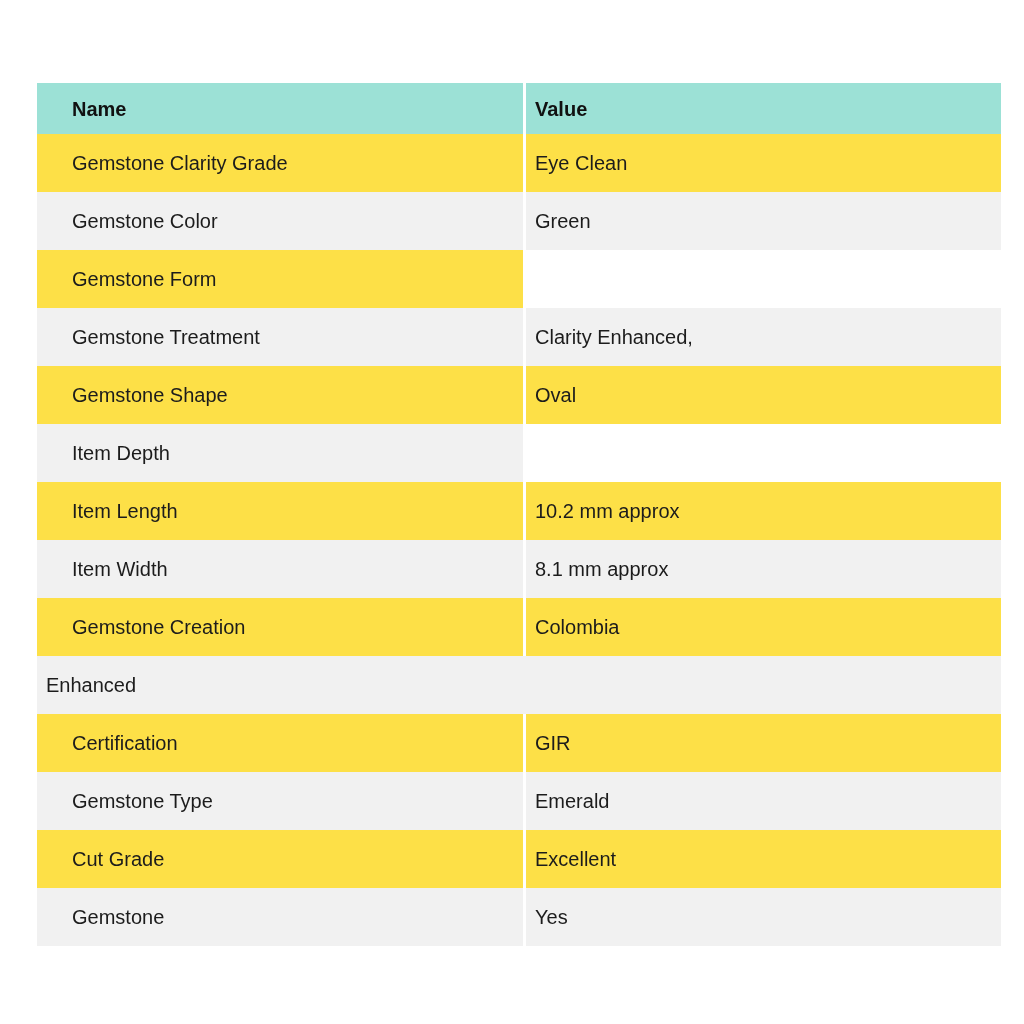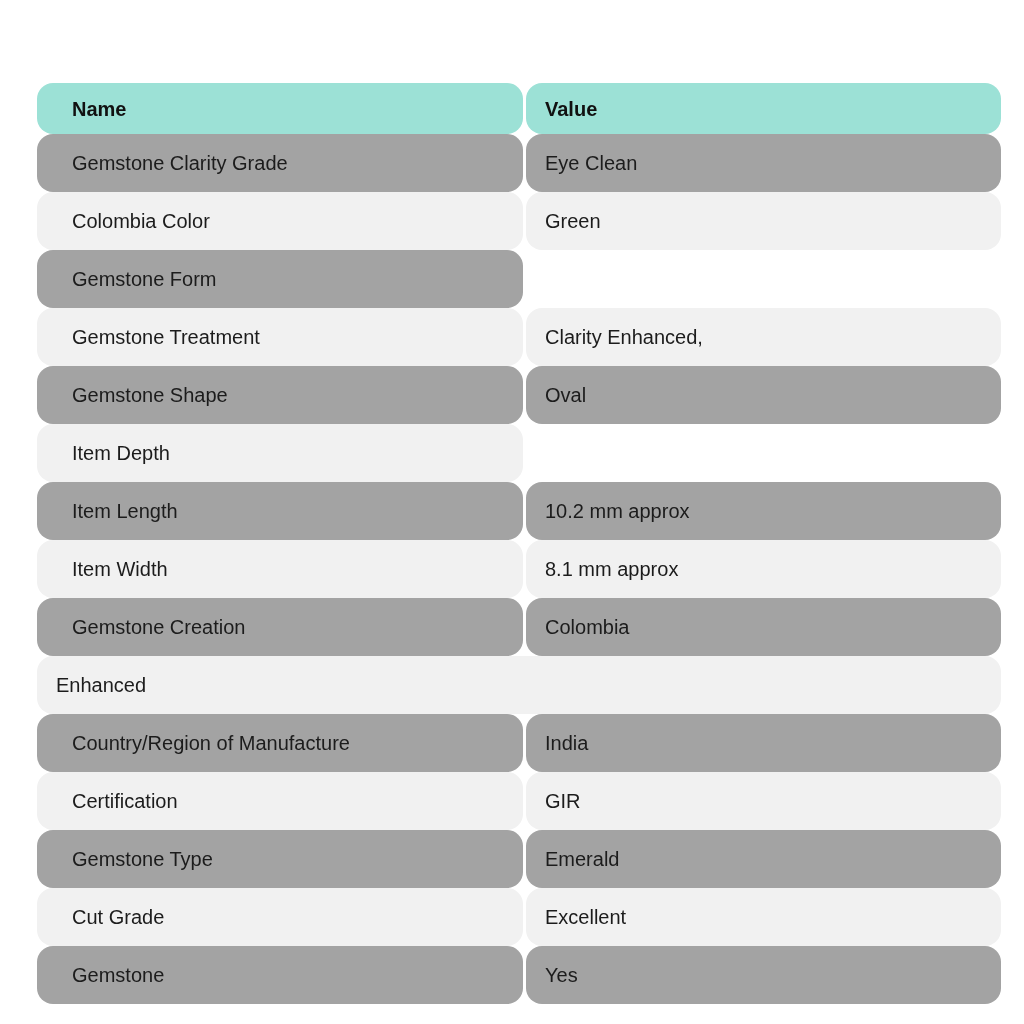--- a/index.html
+++ b/index.html
@@ -33,39 +33,38 @@
     height: 58px;
   }
   .cell {
     display: flex;
     align-items: center;
     box-sizing: border-box;
     font-size: 20px;
     line-height: 1.2;
     white-space: nowrap;
     overflow: hidden;
-    border-radius: 16px;
   }
   .name-col {
     flex: 0 0 486px;
     width: 486px;
     padding-left: 35px;
   }
   .value-col {
     flex: 1 1 auto;
-    padding-left: 19px;
+    padding-left: 9px;
     text-align: right;
   }
   .header-row .cell {
     background: var(--header-bg, #9ce1d6);
     font-weight: 700;
     color: #111111;
   }
   .data-row .cell {
-    background: #a3a3a3;
+    background: #fde047;
   }
   .data-row:nth-child(even) .cell {
     background: var(--alt-bg, #f1f1f1);
   }
 </style>
 </head>
 <body>
 
 <div class="canvas" style="--header-bg: #9ce1d6; --alt-bg: #f1f1f1; --text-color: #1c1c1c;">
   <div class="specs-table">
@@ -73,21 +72,21 @@
       <div class="cell name-col">Name</div>
       <div class="cell value-col">Value</div>
     </div>
     <div id="rows-container">
   <div class="t-row data-row">
     <div class="cell name-col">Gemstone Clarity Grade</div>
     <div class="cell value-col">Eye Clean</div>
   </div>
 
   <div class="t-row data-row">
-    <div class="cell name-col">Colombia Color</div>
+    <div class="cell name-col">Gemstone Color</div>
     <div class="cell value-col">Green</div>
   </div>
 
   <div class="t-row data-row">
     <div class="cell name-col">Gemstone Form</div>
   </div>
 
   <div class="t-row data-row">
     <div class="cell name-col">Gemstone Treatment</div>
     <div class="cell value-col">Clarity Enhanced,</div>
@@ -114,24 +113,20 @@
 
   <div class="t-row data-row">
     <div class="cell name-col">Gemstone Creation</div>
     <div class="cell value-col">Colombia</div>
   </div>
 
   <div class="t-row data-row">
     <div class="cell value-col">Enhanced</div>
   </div>
 
-  <div class="t-row data-row">
-    <div class="cell name-col">Country/Region of Manufacture</div>
-    <div class="cell value-col">India</div>
-  </div>
 
   <div class="t-row data-row">
     <div class="cell name-col">Certification</div>
     <div class="cell value-col">GIR</div>
   </div>
 
   <div class="t-row data-row">
     <div class="cell name-col">Gemstone Type</div>
     <div class="cell value-col">Emerald</div>
   </div>

